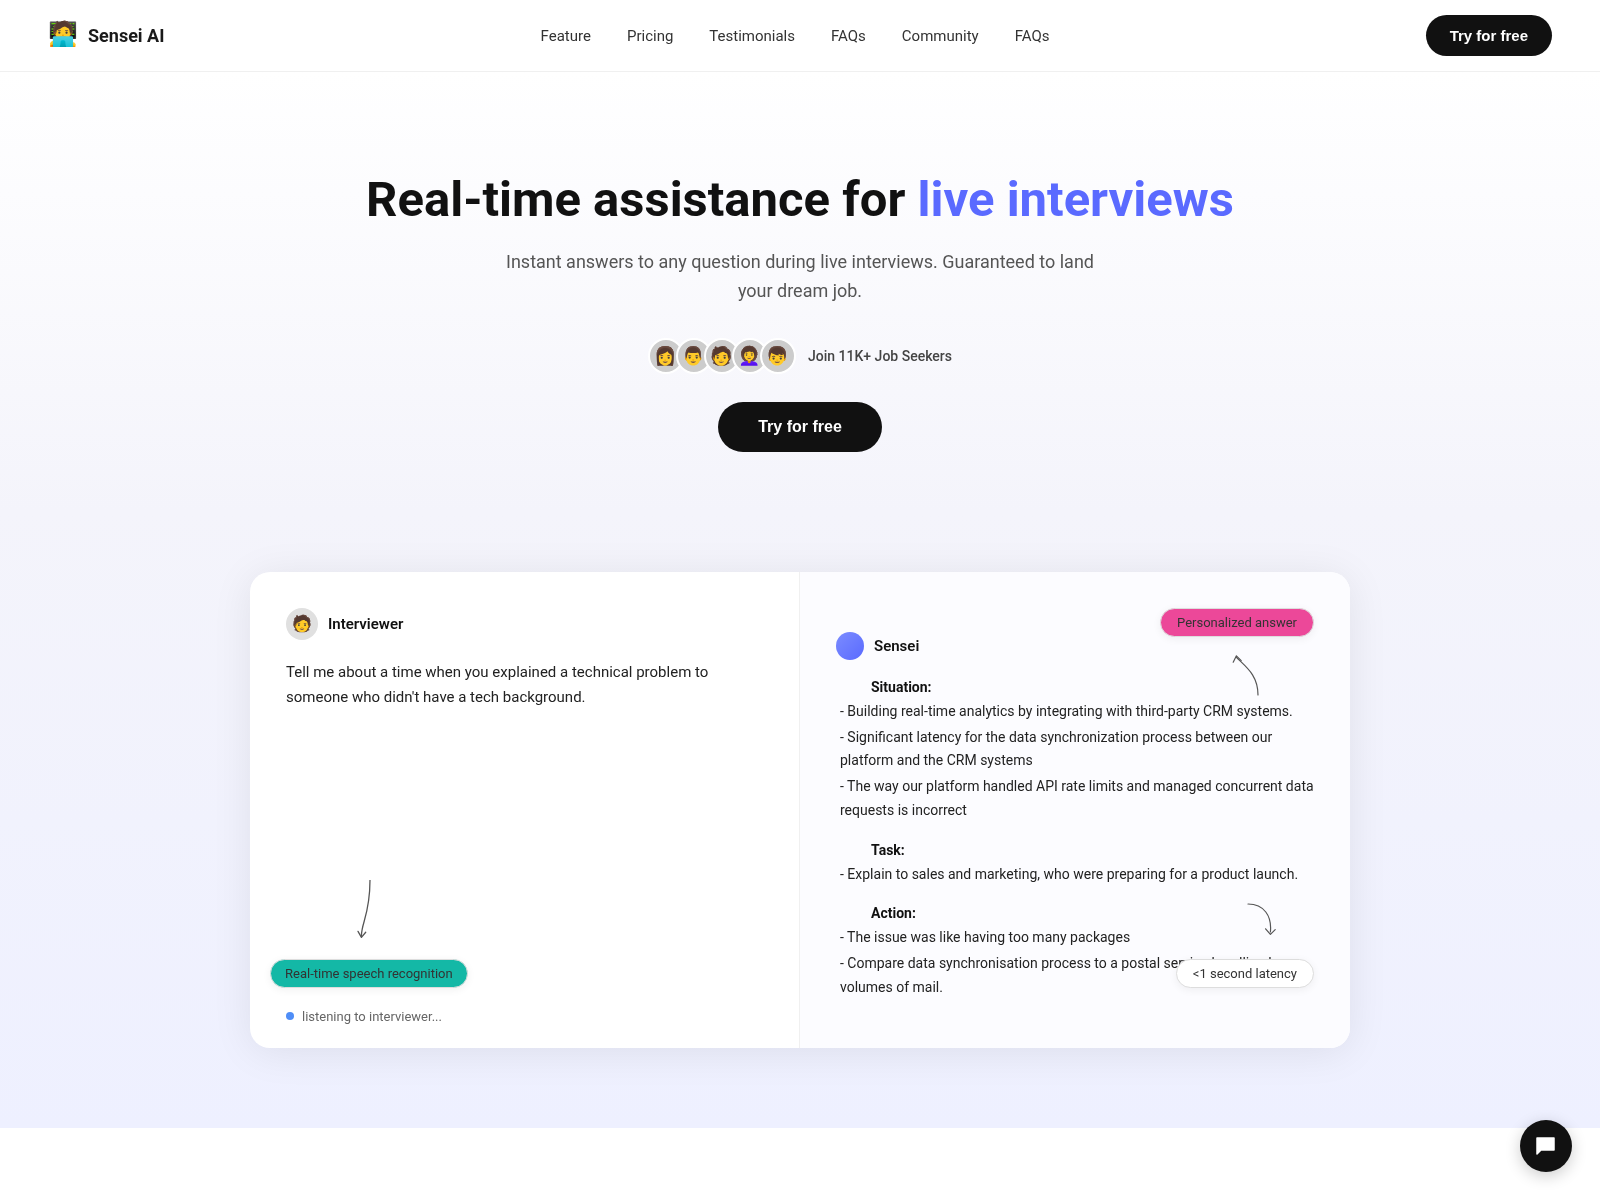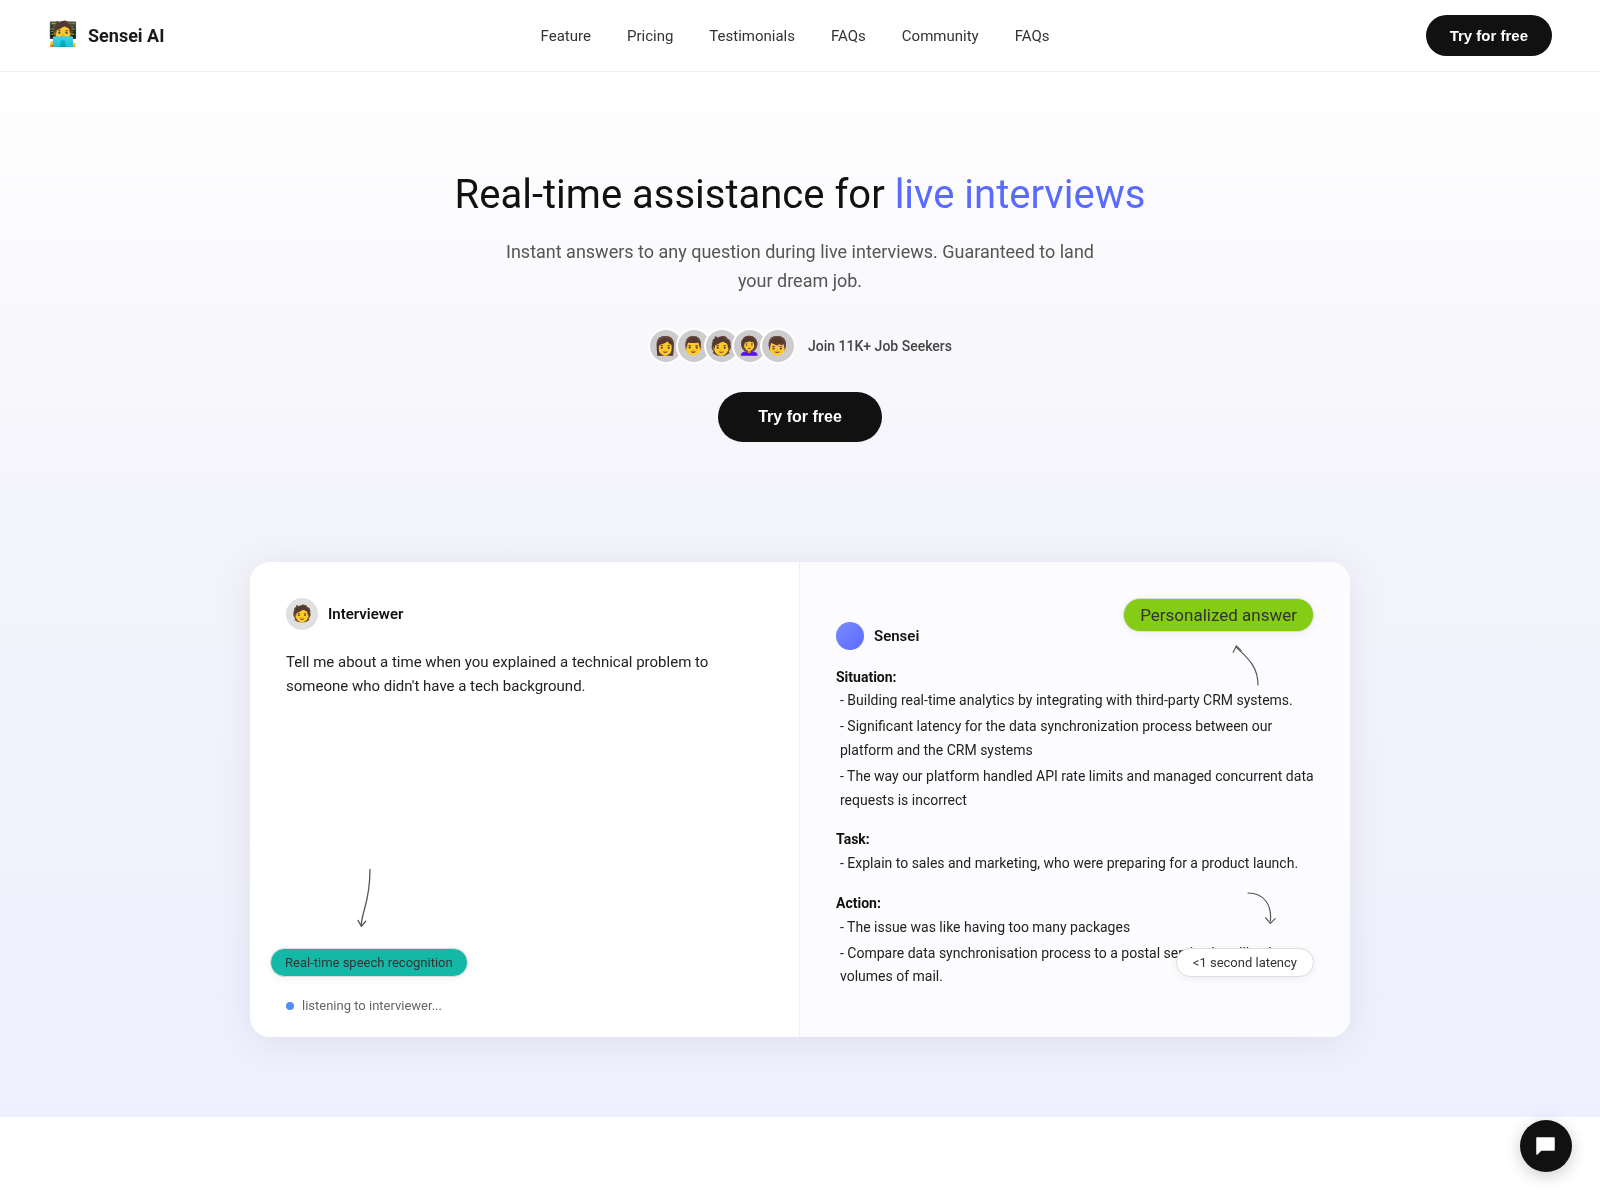--- a/index.html
+++ b/index.html
@@ -60,22 +60,22 @@
       white-space: nowrap;
     }
 
     
     .hero {
       text-align: center;
       padding: 100px 24px 60px;
       background: linear-gradient(180deg, #fff 0%, #f4f4fb 100%);
     }
     .hero h1 {
-      font-size: 40px;
-      font-weight: 400;
+      font-size: 49px;
+      font-weight: 700;
       line-height: 1.15;
       margin-bottom: 20px;
       color: #111;
     }
     .hero h1 .highlight {
       color: #5a6aff;
     }
     .hero-sub {
       font-size: 18px;
       color: #555;
@@ -239,44 +239,45 @@
     }
     .sensei-name {
       font-size: 15px;
       font-weight: 600;
       color: #111;
     }
     .answer-label {
       position: absolute;
       top: 36px;
       right: 36px;
-      background: #84cc16;
+      background: #ec4899;
       border: 1.5px solid #ddd;
       border-radius: 20px;
       padding: 6px 16px;
-      font-size: 17px;
+      font-size: 13px;
       color: #333;
       white-space: nowrap;
       box-shadow: 0 2px 8px rgba(0,0,0,0.06);
     }
     .answer-arrow {
       position: absolute;
       top: 78px;
       right: 80px;
       width: 40px;
       height: 50px;
     }
     .answer-content {
       font-size: 14px;
       line-height: 1.7;
       color: #222;
     }
     .answer-content .section-label {
       font-weight: 700;
       color: #111;
+      margin-left: 35px;
     }
     .answer-content .bullet-item {
       margin-left: 4px;
       margin-bottom: 2px;
     }
     .answer-content .section-block {
       margin-bottom: 16px;
     }
     .latency-label {
       position: absolute;

